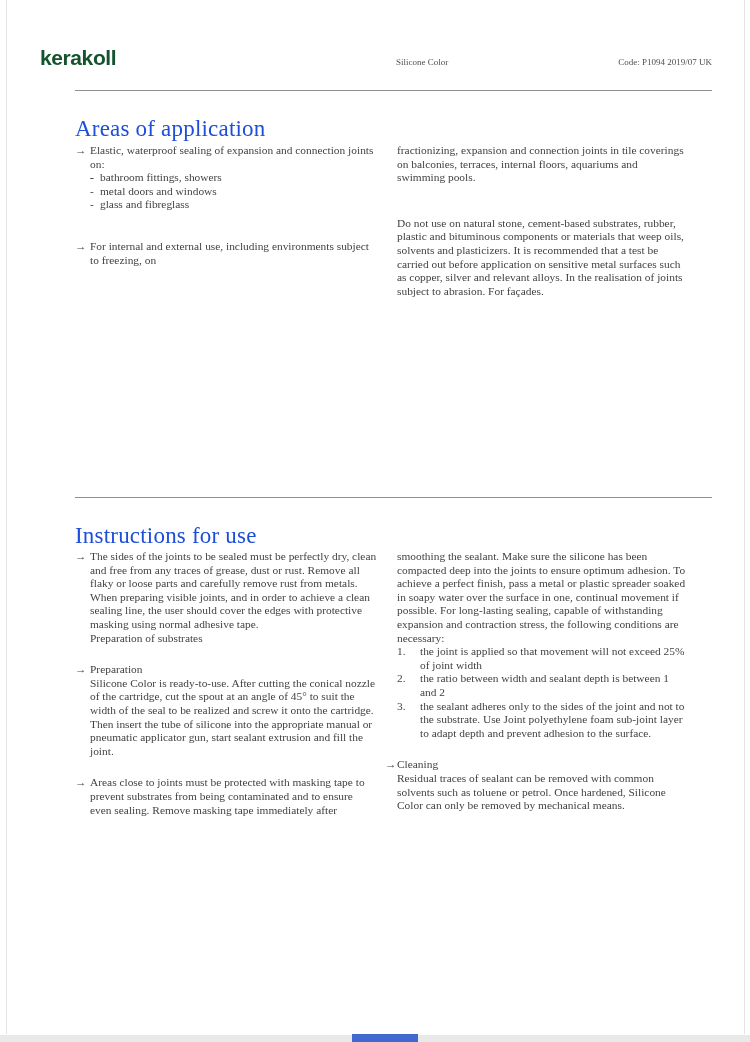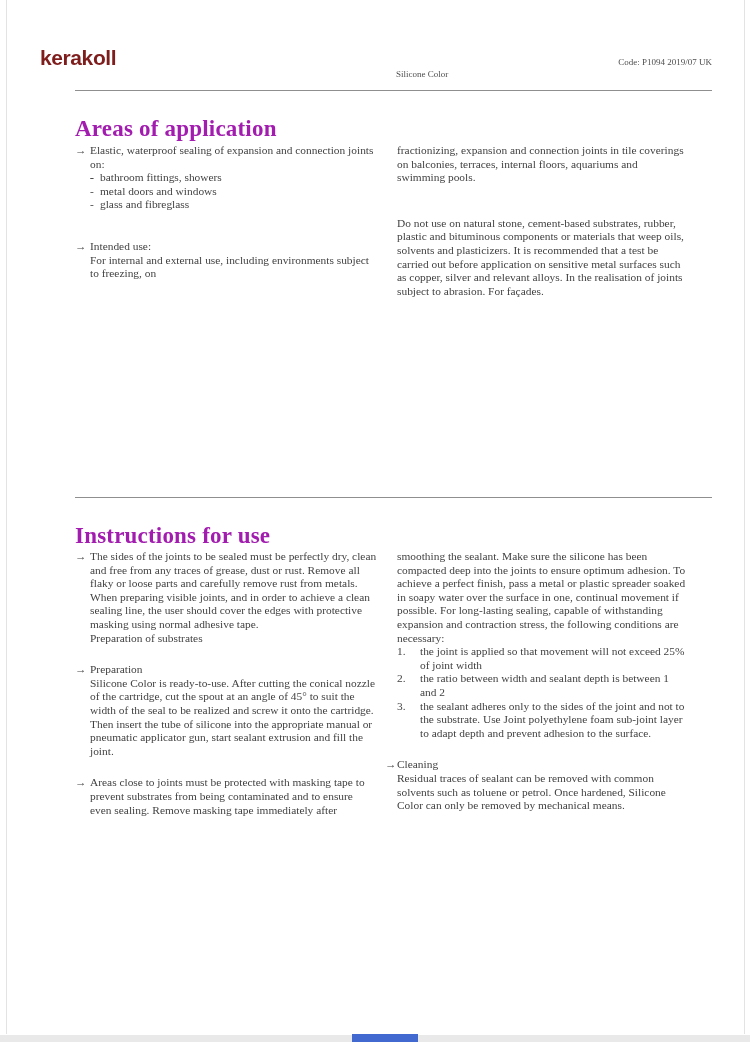--- a/index.html
+++ b/index.html
@@ -15,32 +15,32 @@
   .edge-line{position:absolute;top:0;bottom:8px;width:1px;background:#e3e3e3;}
   .edge-left{left:6px;}
   .edge-right{right:5px;}
   .bottom-strip{position:absolute;left:0;right:0;bottom:0;height:7px;background:#e9e9e9;}
   .bottom-accent{position:absolute;left:352px;bottom:0;width:66px;height:8px;background:#4169d0;}
 
   
   .logo{
     position:absolute;left:40px;top:46px;
     font-family:"Liberation Sans", sans-serif;
-    font-weight:bold;font-size:21px;letter-spacing:-0.4px;color:#7f1d1d;
+    font-weight:bold;font-size:21px;letter-spacing:-0.4px;color:#14532d;
   }
-  .hdr-center{position:absolute;left:396px;top:57px;font-size:9px;color:#4f4f4f;margin-top:12px;}
+  .hdr-center{position:absolute;left:396px;top:57px;font-size:9px;color:#4f4f4f;}
   .hdr-code{position:absolute;right:38px;top:57px;font-size:9px;color:#4f4f4f;text-align:right;margin-left:12px;}
 
   .rule{position:absolute;left:75px;width:637px;height:1px;background:#8f8f8f;}
   .rule-1{top:90px;}
   .rule-2{top:497px;}
 
   .sec-title{
     position:absolute;left:75px;
-    font-size:23px;font-weight:700;color:#a21caf;letter-spacing:0.2px;
+    font-size:23px;font-weight:400;color:#1d4ed8;letter-spacing:0.2px;
   }
   .title-1{top:101px;}
   .title-2{top:508px;}
 
   
   .col{position:absolute;width:302px;font-size:11.4px;line-height:13.6px;color:#424242;}
   .col-l{left:75px;}
   .col-r1{left:385px;}
   .s1{top:144px;}
   .s2{top:550px;}
@@ -92,21 +92,20 @@
       <span class="dash">-</span>
       <span>metal doors and windows</span>
     </div>
     <div class="sub">
       <span class="dash">-</span>
       <span>glass and fibreglass</span>
     </div>
   </div>
   <div class="block gap-lg">
     <span class="marker">→</span>
-    <div>Intended use:</div>
     <div>For internal and external use, including environments subject to freezing, on</div>
   </div>
 </div>
 
 <div class="col col-r1 s1">
   <div class="para">fractionizing, expansion and connection joints in tile coverings on balconies, terraces, internal floors, aquariums and swimming pools.</div>
   <div class="para">Do not use on natural stone, cement-based substrates, rubber, plastic and bituminous components or materials that weep oils, solvents and plasticizers. It is recommended that a test be carried out before application on sensitive metal surfaces such as copper, silver and relevant alloys. In the realisation of joints subject to abrasion. For façades.</div>
 </div>
 
 <div class="rule rule-2"></div>

